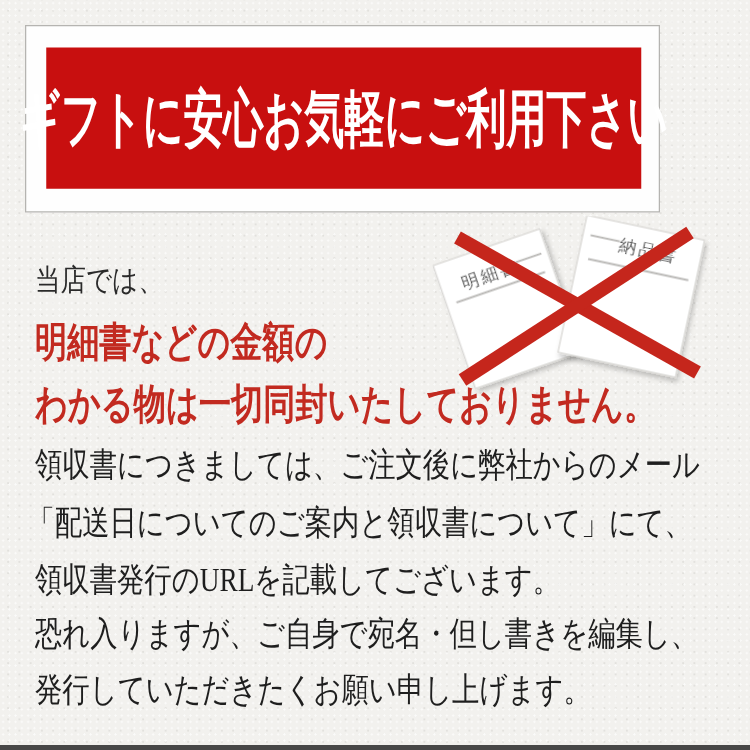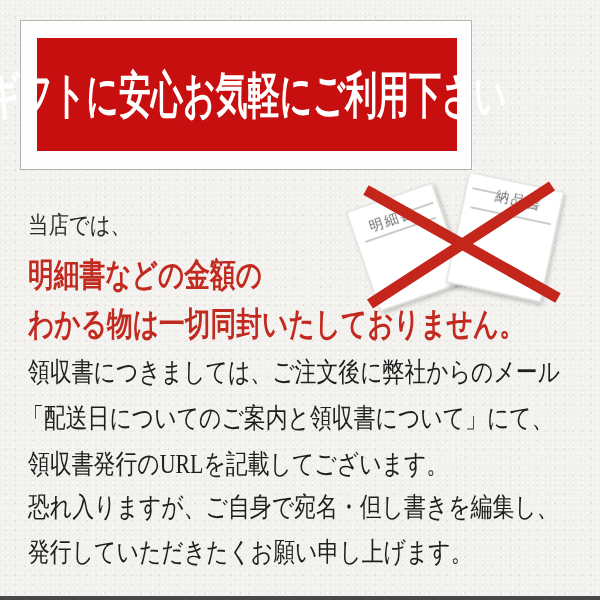--- a/index.html
+++ b/index.html
@@ -17,21 +17,21 @@
       radial-gradient(rgba(255,255,255,0.65) 1px, transparent 1px),
       radial-gradient(rgba(186,184,179,0.28) 1px, transparent 1px);
     background-size: 5px 5px, 9px 9px;
     background-position: 0 0, 2px 4px;
   }
 
   
   .banner-frame {
     position: absolute;
     left: 20px; top: 20px;
-    width: 452px; height: 150px;
+    width: 508px; height: 150px;
     background: #fefefe;
     border: 1px solid #b5b4b1;
     box-sizing: border-box;
   }
   .banner-red {
     position: absolute;
     left: 16px; top: 17px;
     right: 14px; bottom: 18px;
     background: #c80f0f;
     display: flex;

